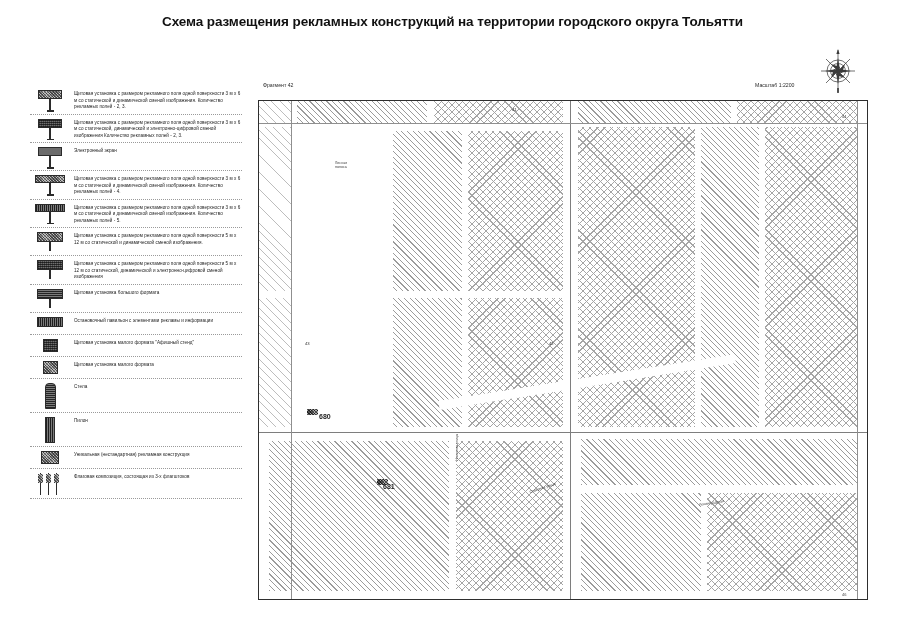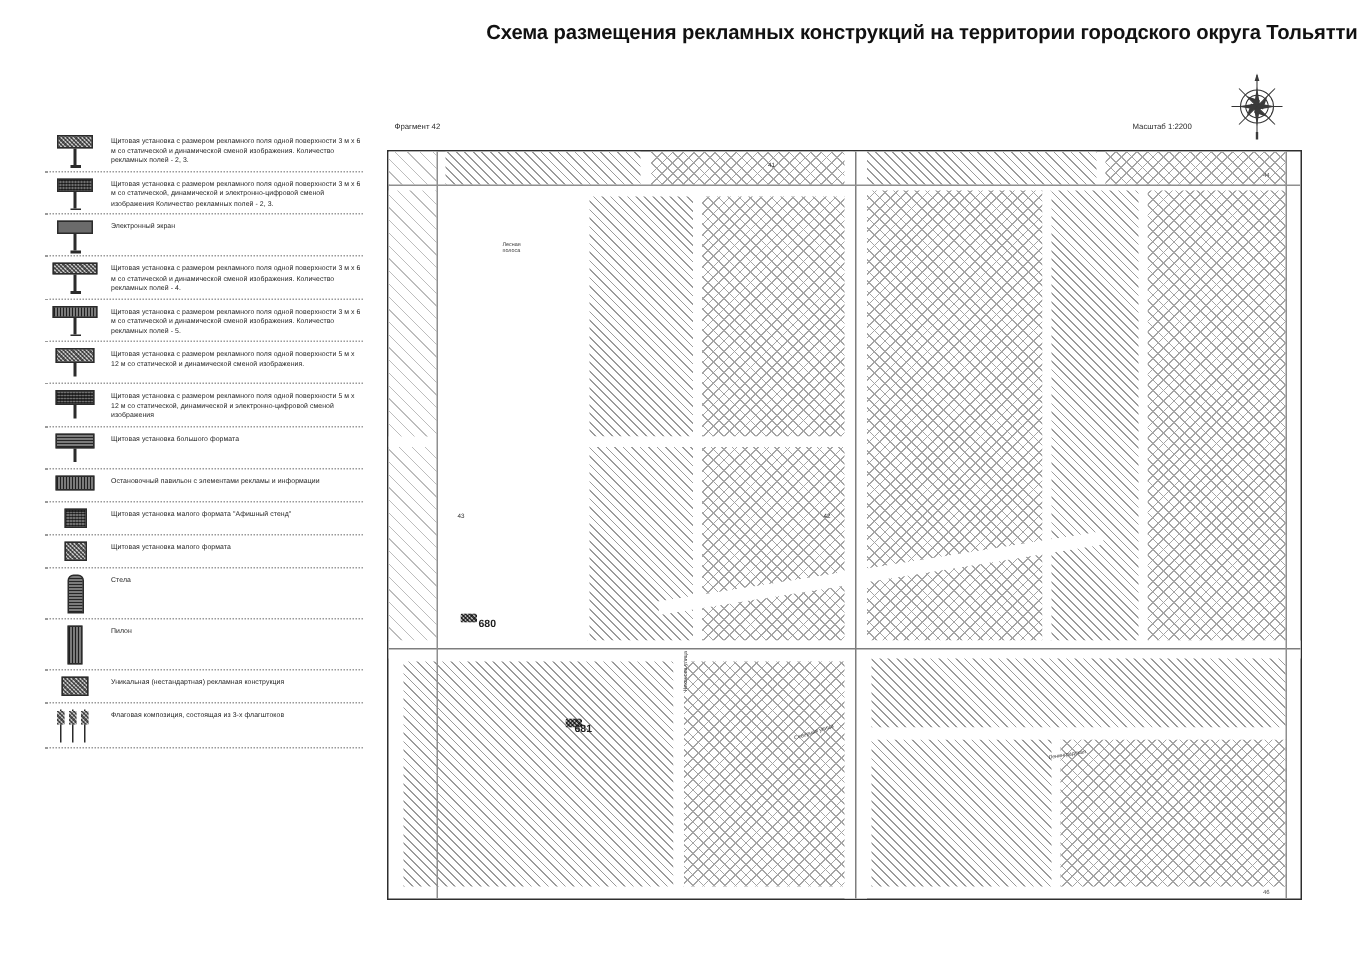--- a/index.html
+++ b/index.html
@@ -16,21 +16,21 @@
     font-family: "Liberation Sans", sans-serif;
     color: #1a1a1a;
   }
 
   
   #doc-title {
     position: absolute;
     top: 14px;
     left: 0;
     width: 905px;
-    text-align: right;
+    text-align: center;
     font-size: 13.5px;
     font-weight: bold;
     letter-spacing: -0.1px;
     color: #111;
     white-space: nowrap;
   }
 
   
   #legend {
     position: absolute;

